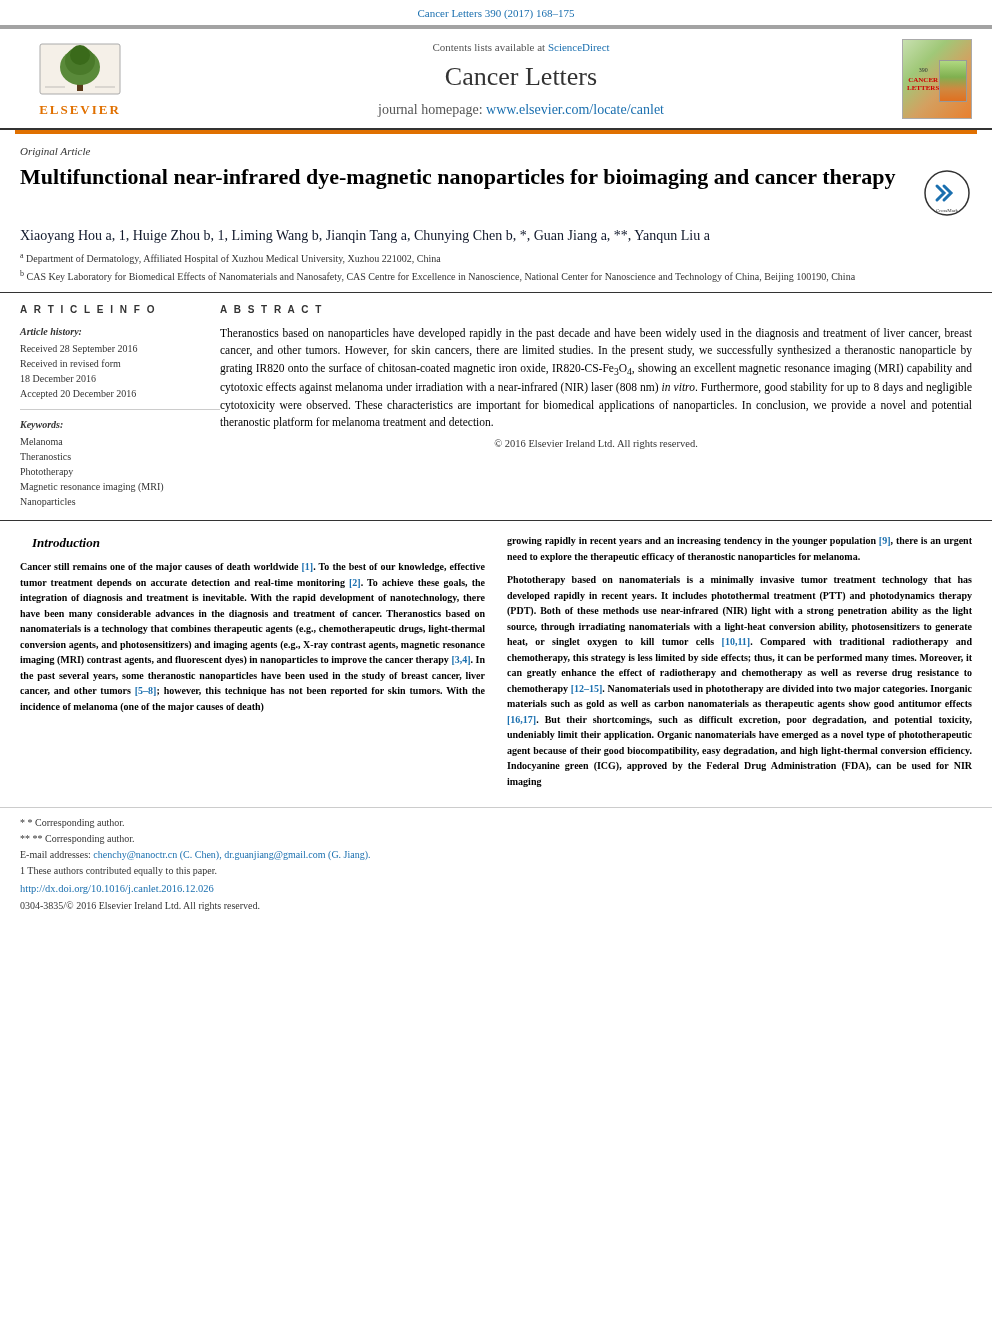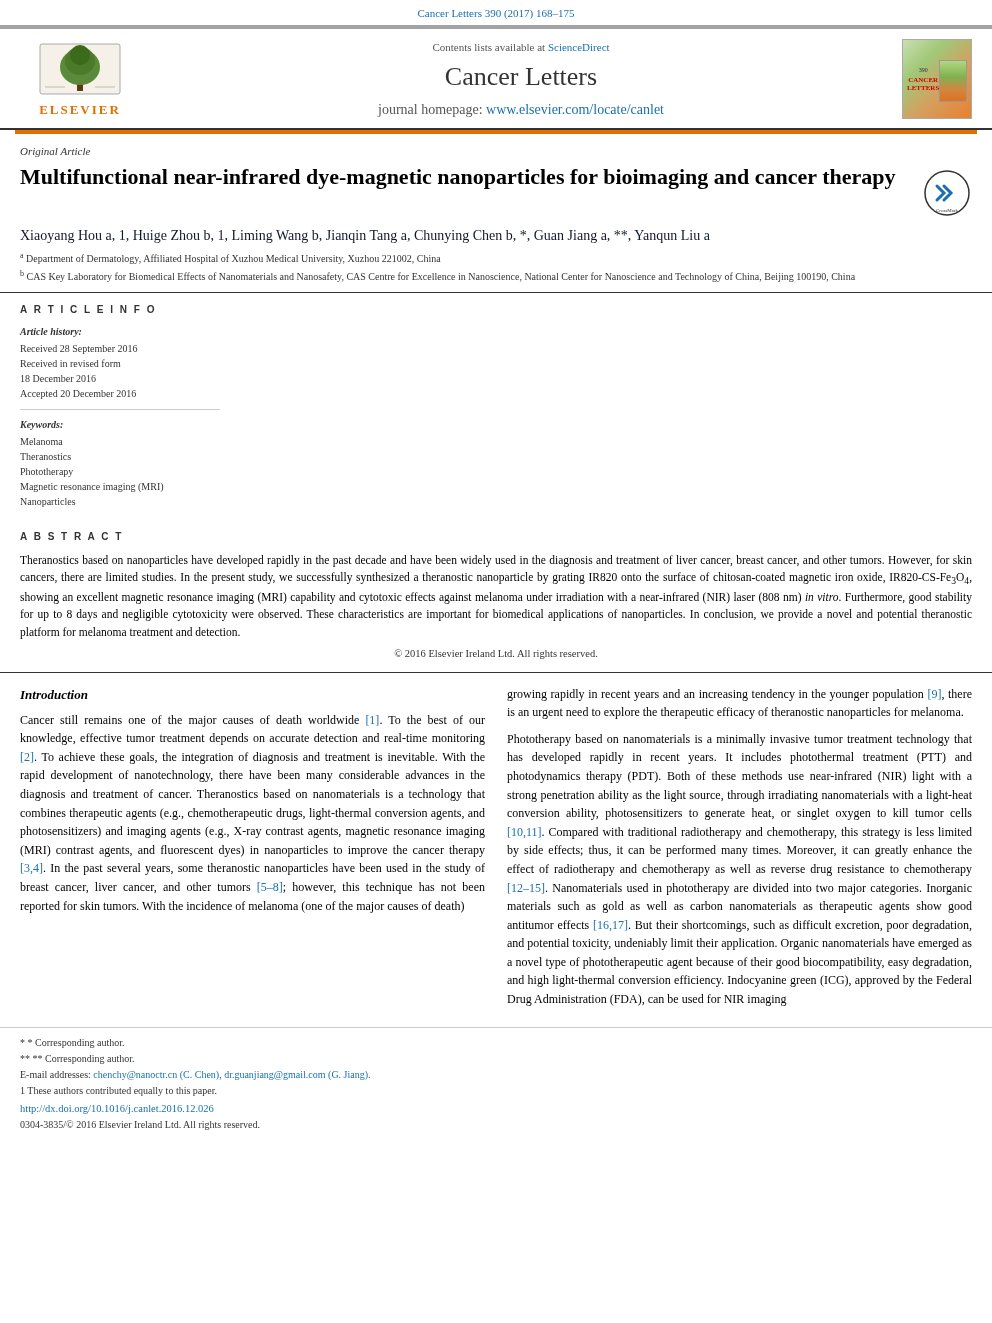--- a/index.html
+++ b/index.html
@@ -155,25 +155,23 @@
     .affil-line {
       margin-bottom: 2px;
     }
     .affil-sup {
       font-size: 8px;
       vertical-align: super;
     }
     
     .two-col {
       display: flex;
-      gap: 20px;
       padding: 10px 20px 0 20px;
       margin-top: 8px;
       border-top: 1px solid #333;
-      flex-direction: column;
     }
     .article-info-col {
       width: 200px;
       flex-shrink: 0;
     }
     .abstract-col {
       flex: 1;
     }
     .col-header {
       font-size: 10px;
@@ -243,26 +241,28 @@
       color: #000;
       line-height: 1.55;
       text-align: justify;
     }
     .section-heading {
       font-size: 13px;
       font-weight: bold;
       font-style: italic;
       color: #000;
       margin-bottom: 6px;
+      margin-left: 12px;
     }
     .body-para {
       margin-bottom: 8px;
-      font-size: 12px;
+      font-size: 10px;
       line-height: 1.55;
       text-align: justify;
+      font-weight: bold;
     }
     .body-para a, .ref-link {
       color: #1a6faf;
       text-decoration: none;
     }
     
     .footer-notes {
       padding: 8px 20px 0 20px;
       margin-top: 10px;
       border-top: 1px solid #ccc;

